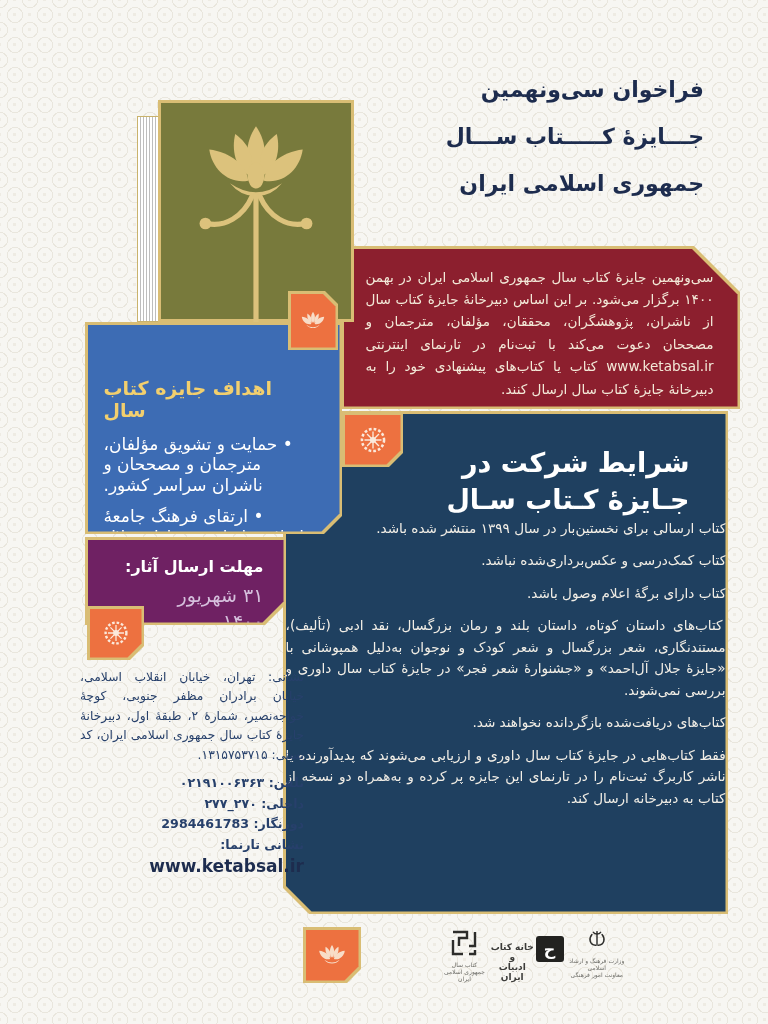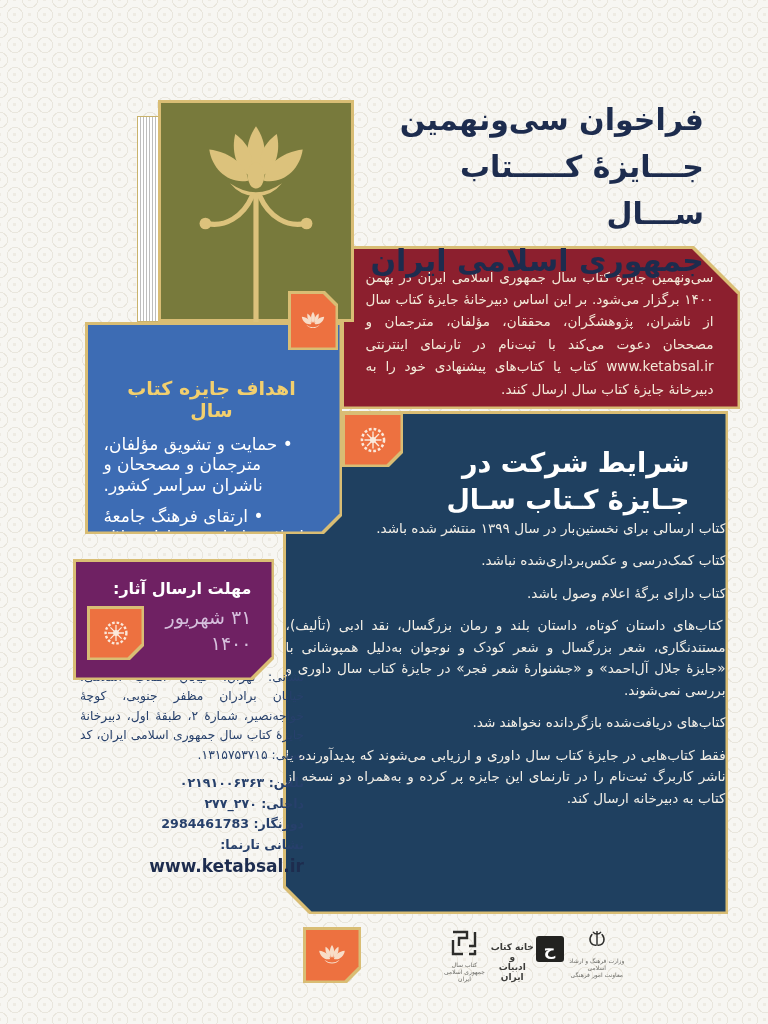--- a/index.html
+++ b/index.html
@@ -27,42 +27,42 @@
   .clip-br14{clip-path:polygon(0 0,100% 0,100% calc(100% - 14px),calc(100% - 14px) 100%,0 100%);}
 
   
   .green-panel{left:158px;top:100px;width:196px;height:222px;background:#787a3c;
     border:3px solid #d9bd74;box-sizing:border-box;z-index:3;display:flex;justify-content:center;}
   .pages{left:137px;top:116px;width:22px;height:206px;z-index:2;
     border:1px solid #c9b26b;box-sizing:border-box;
     background:repeating-linear-gradient(90deg,#ffffff 0 2px,#bdbdbd 2px 3px);}
 
   
-  .title{right:64px;top:96px;width:350px;z-index:2;margin:0;
-    color:#1d2c4e;font-size:30px;font-weight:bold;line-height:47px;text-align:right;}
+  .title{right:64px;top:66px;width:350px;z-index:2;margin:0;
+    color:#1d2c4e;font-size:22px;font-weight:bold;line-height:47px;text-align:right;}
   .title span{display:block;}
 
   
   .red-frame{left:341px;top:246px;width:399px;height:163px;z-index:1;}
   .red-fill{background:#8c1f2e;}
   .red-fill p{margin:0;padding:17px 24px 0 22px;color:#f3e9d8;font-size:13.6px;
     line-height:22.4px;text-align:justify;}
 
   
   .blue-frame{left:85px;top:322px;width:257px;height:212px;z-index:4;}
   .blue-fill{background:#3d6cb4;}
   .blue-fill .inner{padding:52px 20px 0 16px;}
-  .goals-heading{margin:0 0 13px 0;color:#f2cf6e;font-size:19px;font-weight:bold;text-align:center;}
+  .goals-heading{margin:0 0 13px 0;color:#f2cf6e;font-size:19px;font-weight:bold;text-align:left;}
   ul.plain{list-style:none;margin:0;padding:0;}
   .goals li{color:#ffffff;font-size:17px;line-height:20.5px;text-align:left;
     margin-bottom:11px;padding-right:12px;text-indent:-12px;}
   .goals li::before{content:"• ";}
 
   
-  .purple-frame{left:73px;top:537px;width:201px;height:121px;z-index:4;margin-top:22px;}
+  .purple-frame{left:85px;top:537px;width:201px;height:88px;z-index:4;}
   .purple-fill{background:#6f2163;}
   .purple-fill .inner{padding:17px 20px 0 14px;text-align:right;}
   .deadline-label{color:#ffffff;font-size:16px;font-weight:bold;margin:0 0 8px 0;}
   .deadline-date1{color:#d5bfdc;font-size:19px;margin:0 0 4px 0;}
   .deadline-date2{color:#d5bfdc;font-size:19px;margin:0;letter-spacing:10px;}
 
   
   .navy-frame{left:283px;top:411px;width:445px;height:503px;z-index:1;}
   .navy-fill{background:#1f4060;}
   .cond-heading{margin:0;padding:30px 36px 0 0;color:#ffffff;font-size:27px;

